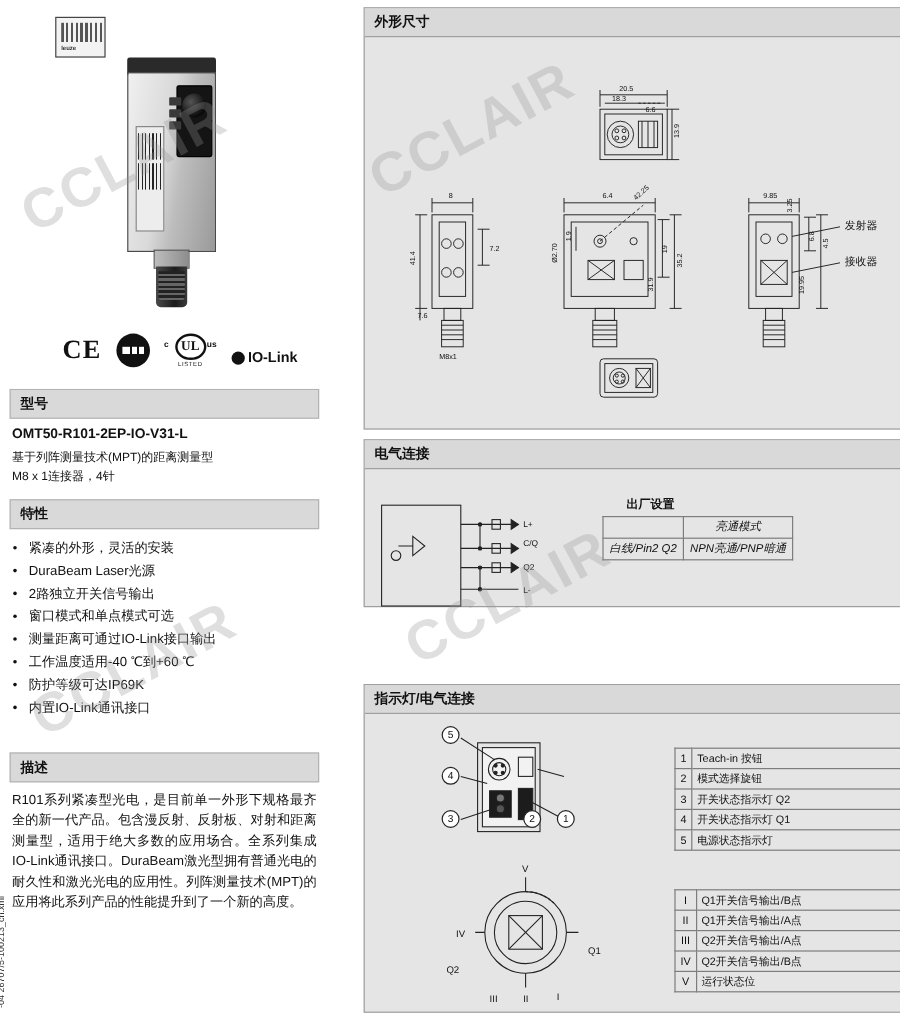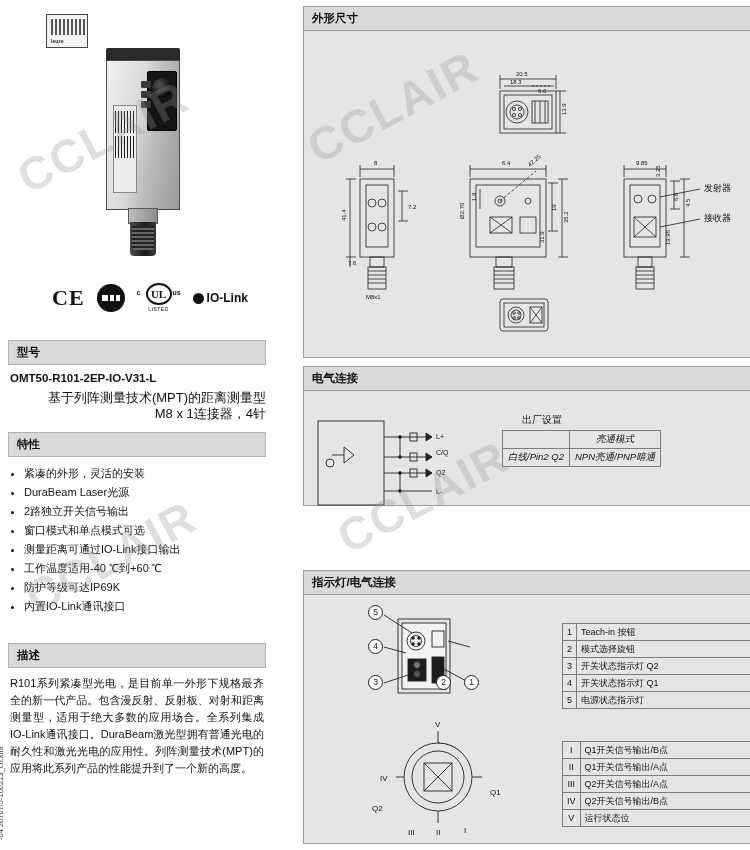--- a/index.html
+++ b/index.html
@@ -130,21 +130,21 @@
   .sensor .conn .thread {
     position: absolute; left: 2px; top: 4px;
     width: 22px; height: 24px;
     background: repeating-linear-gradient(0deg,#666 0 2px,#222 2px 4px);
     border-radius: 0 0 3px 3px;
   }
   
   .certs {
     position: absolute; left: 4px; top: 272px;
     width: 254px; height: 40px;
-    display: flex; align-items: center; gap: 12px;
+    display: flex; gap: 12px;
     padding-left: 40px;
   }
   .ce {
     font-family: "Liberation Serif", serif;
     font-size: 22px; font-weight: bold; letter-spacing: 1px;
   }
   .laser-badge {
     width: 28px; height: 28px; border-radius: 50%;
     background: #111;
     position: relative;
@@ -189,30 +189,29 @@
   }
   
   .sec-head {
     background: #d9d9d9;
     border: 1px solid #b3b3b3;
     font-weight: bold;
     font-size: 11.5px;
     padding: 4px 8px;
     color: #111;
   }
-  .left-block { margin-top: 16px; }
+  .left-block { margin-top: 0; }
   .model-title {
     font-weight: bold; font-size: 11.5px;
     color: #111;
     margin: 7px 0 6px 2px;
   }
   .model-desc {
-    font-size: 13px; line-height: 16px; margin: 0 0 0 2px;
+    font-size: 10px; line-height: 16px; margin: 0 0 0 2px;
     color: #111;
-    text-align: right;
   }
   ul.feat {
     margin: 7px 0 0 0; padding-left: 16px;
     font-size: 11px; line-height: 18px;
   }
   ul.feat li { margin-bottom: 1px; }
   .desc-text {
     font-size: 11px; line-height: 17px;
     margin: 7px 2px 0 2px;
     text-align: justify;
@@ -242,21 +241,21 @@
   }
   #panel-dim  { left: 276px; top: 6px;   width: 466px; height: 352px; }
   #panel-elec { left: 276px; top: 366px; width: 466px; height: 140px; }
   #panel-ind  { left: 276px; top: 570px; width: 466px; height: 274px; }
 
   .dwg { position: relative; width: 100%; height: 100%; }
   svg { display: block; }
 
   
   .fac-label {
-    font-size: 10px; font-weight: normal;
+    font-size: 10px; font-weight: bold;
     margin: 0 0 3px 0;
     padding-left: 20px;
   }
   table.tbl {
     border-collapse: collapse;
     font-size: 9.5px;
     font-style: italic;
   }
   table.tbl td, table.tbl th {
     border: 1px solid #7d7d7d;

